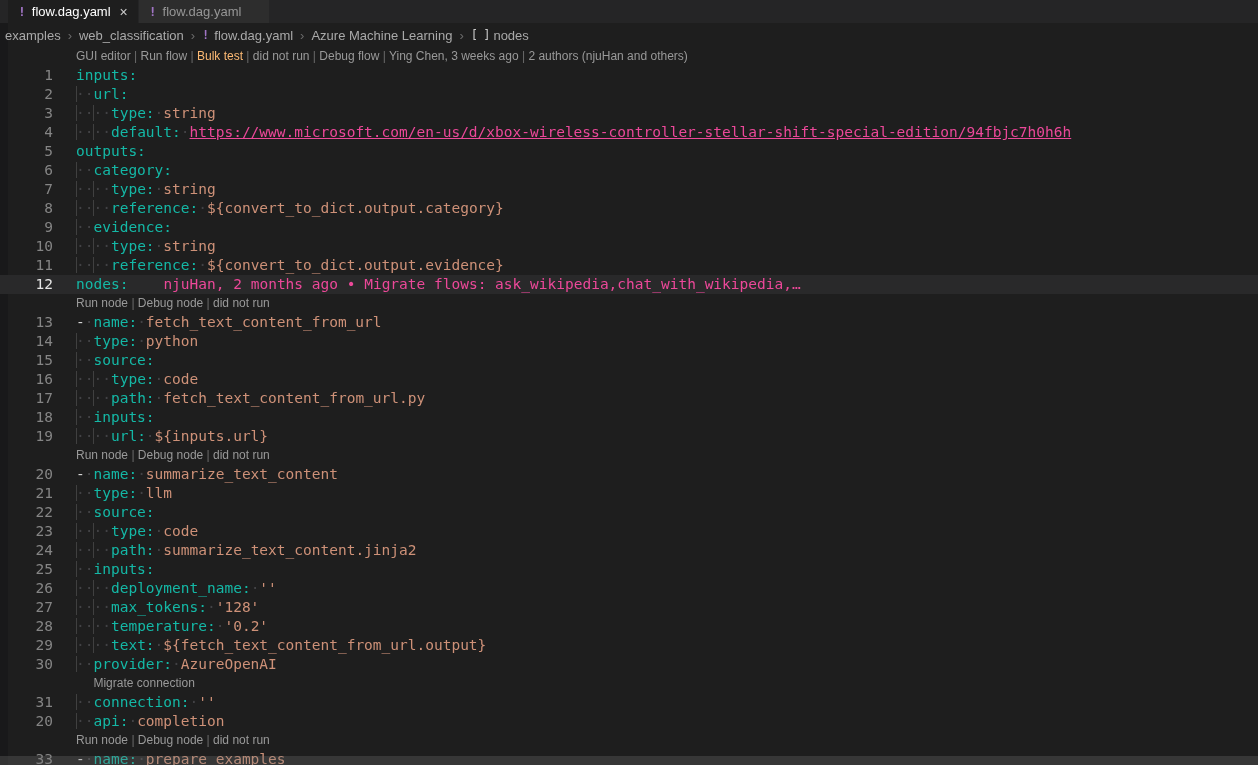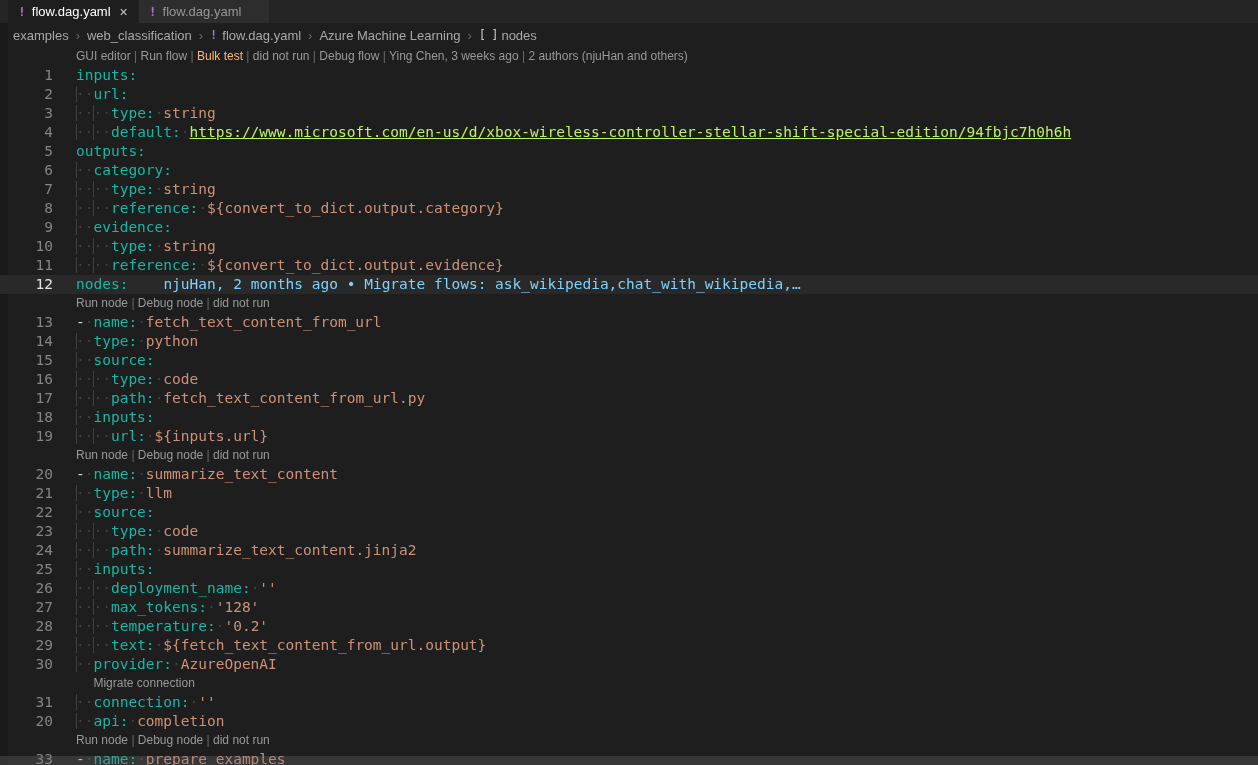--- a/index.html
+++ b/index.html
@@ -14,45 +14,45 @@
   .tab.active { background:#1e1e1e; }
   .tab.inactive { background:#2d2d2d; margin-left:1px; }
   .ticon { color:#a074c4; font:bold 13px/1 "DejaVu Sans Mono", monospace; margin-right:6px; }
   .tlabel { font-size:13px; }
   .tab.active .tlabel { color:#ffffff; }
   .tab.inactive .tlabel { color:#969696; }
   .tclose { color:#cccccc; font-size:14px; line-height:1; margin-left:9px; }
   .tab.inactive { padding-right:28px; }
 
   
-  .breadcrumb { position:relative; height:24px; display:flex; align-items:center; padding-left:5px; font-size:13px; color:#a9a9a9; z-index:2;margin-left:8px; }
+  .breadcrumb { position:relative; height:24px; display:flex; align-items:center; padding-left:5px; font-size:13px; color:#a9a9a9; z-index:2; }
   .crumb { display:flex; align-items:center; white-space:pre; }
   .bsep { color:#6a6a6a; margin:0 7px; font-size:13px; }
   .bicon { color:#a074c4; font:bold 12px/1 "DejaVu Sans Mono", monospace; margin-right:5px; }
   .barr { color:#c8c8c8; font:12px/1 "DejaVu Sans Mono", monospace; margin-right:4px; letter-spacing:-1px; }
 
   
   .editor { position:relative; z-index:1; }
   .row { height:19px; display:flex; white-space:pre; }
   .row.cur { background:#29292a; }
   .ln { flex:0 0 53px; width:53px; text-align:right; color:#858585;
         font:14.5px/19px "DejaVu Sans Mono", monospace; }
   .row.cur .ln { color:#e5e5e5; }
   .lc { font:14.5px/19px "DejaVu Sans Mono", monospace; padding-left:23px; white-space:pre; color:#d4d4d4; }
   .lens { font:12px/19px "Liberation Sans", sans-serif; color:#999999; white-space:pre; }
   .lens .sep { color:#6b6b6b; }
   .lens .cmd.link { color:#fdba74; }
 
   .tk-key { color:#14b8a6; }
   .tk-val { color:#ce9178; }
-  .tk-url { color:#bef264; text-decoration:underline; }
+  .tk-url { color:#ec4899; text-decoration:underline; }
   .tk-fg  { color:#d4d4d4; }
   .tk-iws { color:#424245; box-shadow:inset 1px 0 0 #404040; }
   .tk-sp  { color:#424245; }
-  .tk-blame { color:#7dd3fc; padding-left:35px; }
+  .tk-blame { color:#ec4899; padding-left:35px; }
 
   .hscrollbar { position:absolute; left:0; right:0; bottom:0; height:9px;
                 background:rgba(121,121,121,0.28); z-index:3; }
 </style>
 </head>
 <body>
 
 <div class="leftstrip"></div>
 
 <div class="tabbar">

